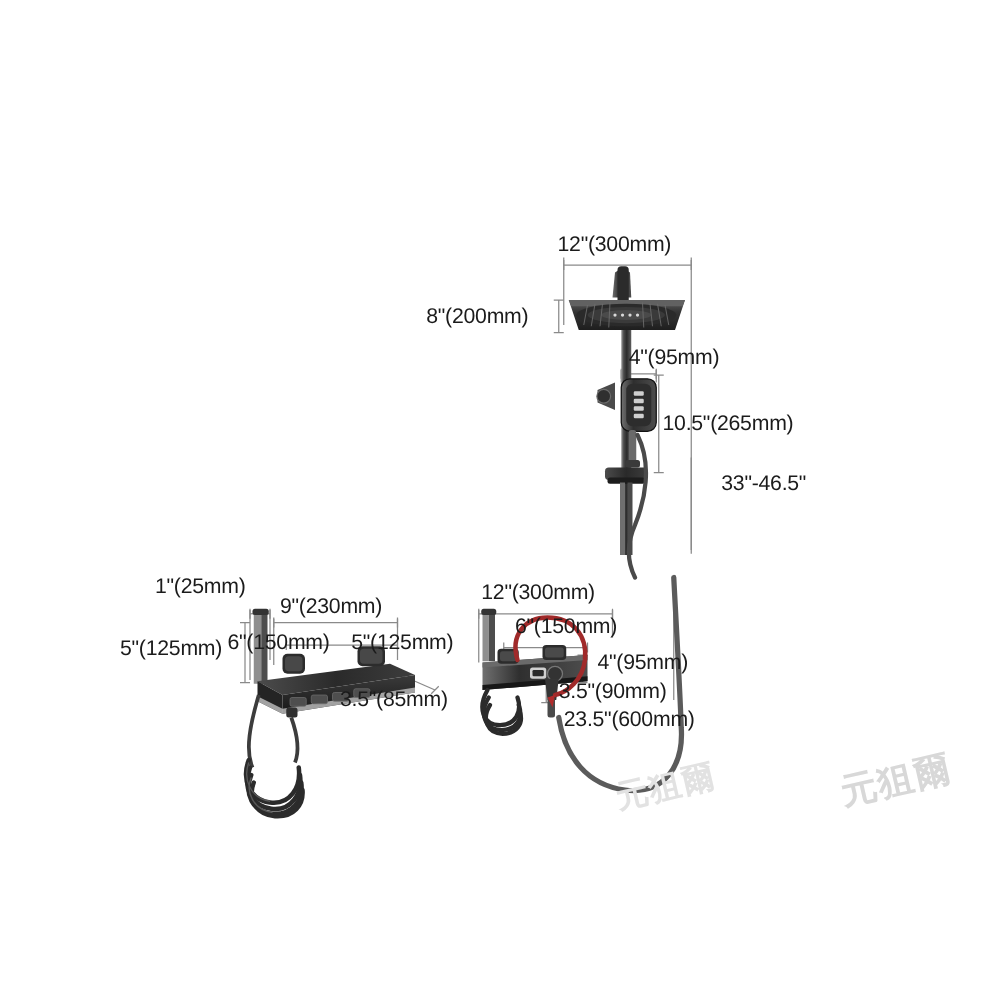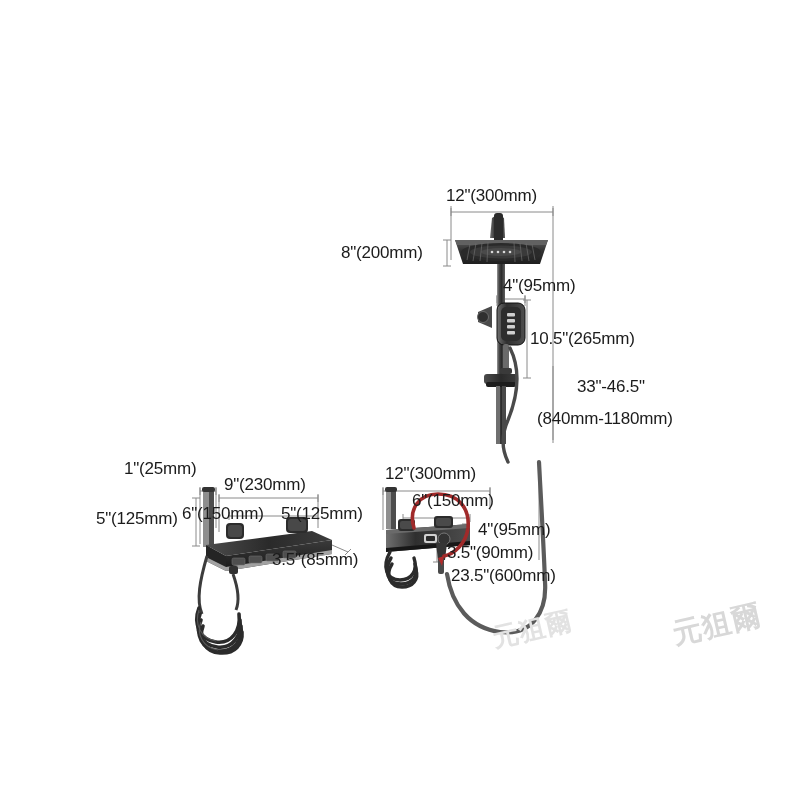--- a/index.html
+++ b/index.html
@@ -261,21 +261,20 @@
   <div class="dim" style="left:446px;top:186px;">12"(300mm)</div>
 
   <div class="dim" style="left:341px;top:243px;">8"(200mm)</div>
 
   <div class="dim" style="left:503px;top:276px;">4"(95mm)</div>
 
   <div class="dim" style="left:530px;top:329px;">10.5"(265mm)</div>
 
   <div class="dim" style="left:577px;top:377px;">33"-46.5"</div>
 
-  <div class="dim" style="left:537px;top:409px;">(840mm-1180mm)</div>
 
   <div class="dim" style="left:124px;top:459px;">1"(25mm)</div>
 
   <div class="dim" style="left:224px;top:475px;">9"(230mm)</div>
 
   <div class="dim" style="left:96px;top:509px;">5"(125mm)</div>
 
   <div class="dim" style="left:182px;top:504px;">6"(150mm)</div>
 
   <div class="dim" style="left:281px;top:504px;">5"(125mm)</div>

